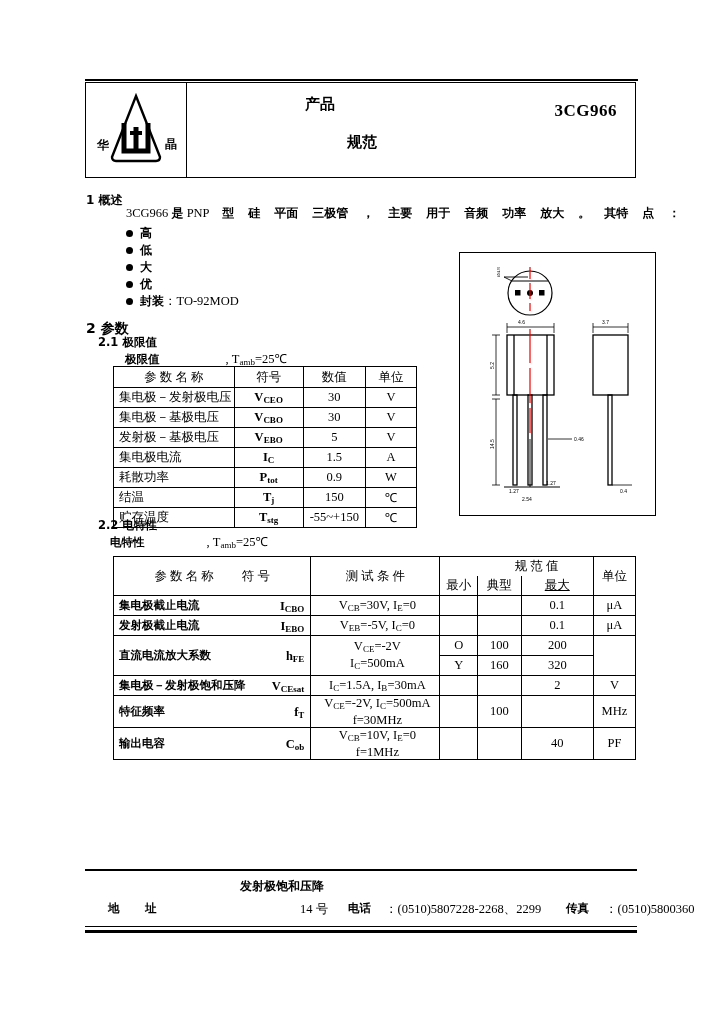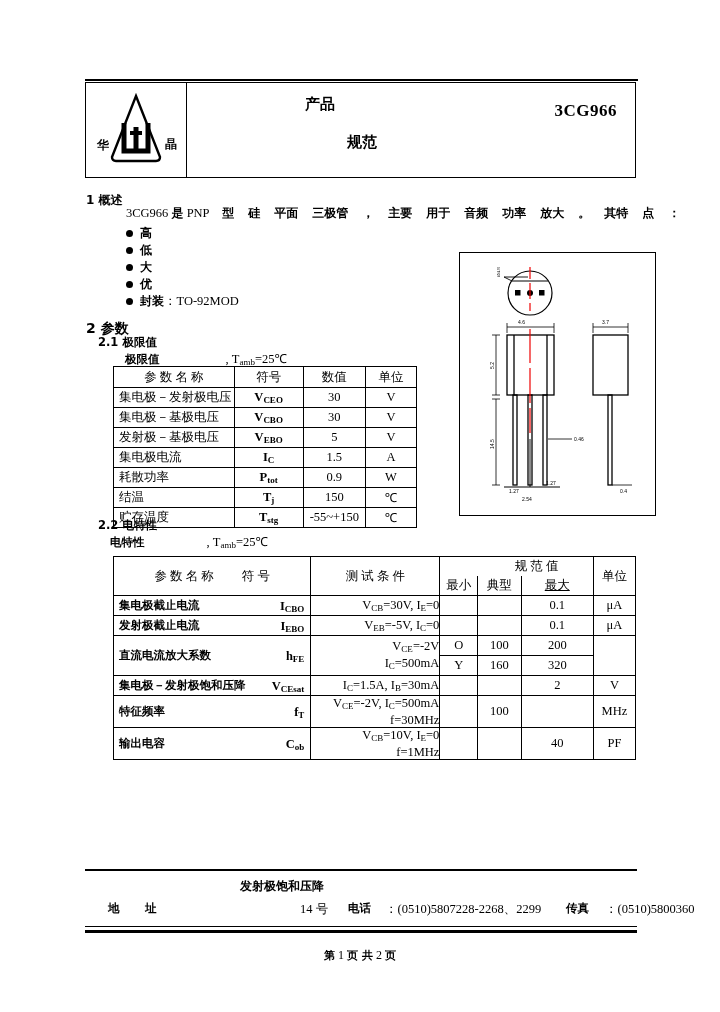--- a/index.html
+++ b/index.html
@@ -129,21 +129,21 @@
   #table-abs-max td.c1{width:120px;text-align:left;padding-left:5px;}
   #table-abs-max td.c2{width:70px;}
   #table-abs-max td.c3{width:62px;}
   #table-abs-max td.c4{width:52px;}
   #table-abs-max td.hd{height:20px;}
 
   
   #table-elec{left:113px;top:556px;width:523px;}
   #table-elec td{height:19px;}
   #table-elec td.p1{width:200px;text-align:left;padding-left:5px;position:relative;}
-  #table-elec td.p2{width:125px;text-align:right;padding-left:4px;}
+  #table-elec td.p2{width:125px;text-align:center;padding-left:4px;}
   #table-elec td.rank{width:38px;}
   #table-elec td.mn{width:44px;}
   #table-elec td.mx{width:74px;}
   #table-elec td.un{width:42px;}
   .pname{display:inline-block;}
   .psym{position:absolute;right:6px;top:50%;transform:translateY(-50%);}
   .sub{font-size:9px;vertical-align:-2px;}
   .nowrap{white-space:nowrap;}
   .two-line{line-height:14px;}
 
@@ -441,21 +441,14 @@
     <span class="ftr-a cn">地</span>
     <span class="ftr-b cn">址</span>
     <span class="ftr-c">14 号</span>
     <span class="ftr-d cn">电话</span>
     <span class="ftr-e">：(0510)5807228-2268、2299</span>
     <span class="ftr-f cn">传真</span>
     <span class="ftr-g">：(0510)5800360</span>
   </div>
   <div class="ftr-rule-bot"></div>
   <div class="ftr-rule-bot2"></div>
-  <div class="pageno">
-    <span class="cn">第</span>
-    <span>1</span>
-    <span class="cn">页  共</span>
-    <span>2</span>
-    <span class="cn">页</span>
-  </div>
 
 </div>
 
 </body></html>

